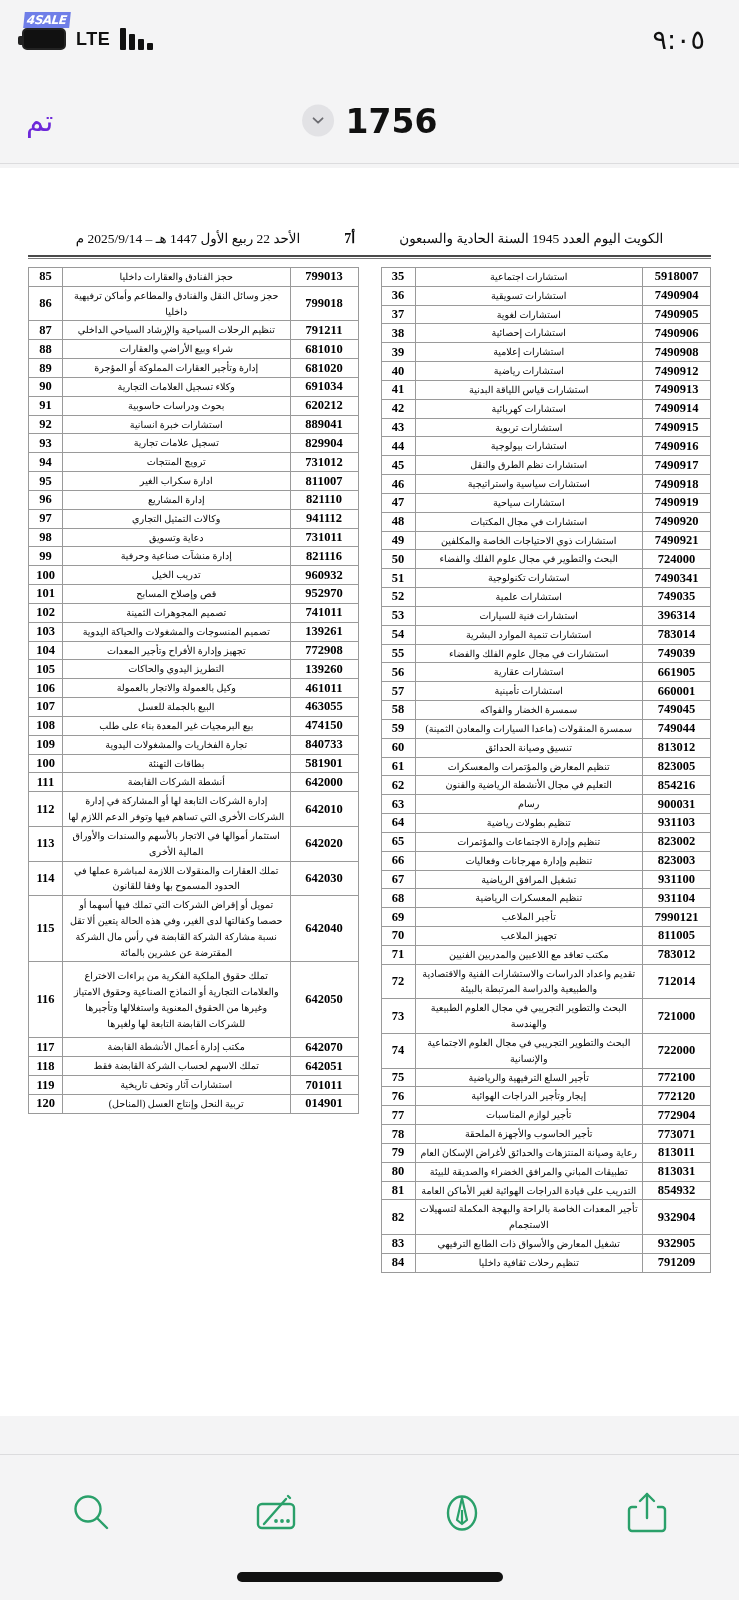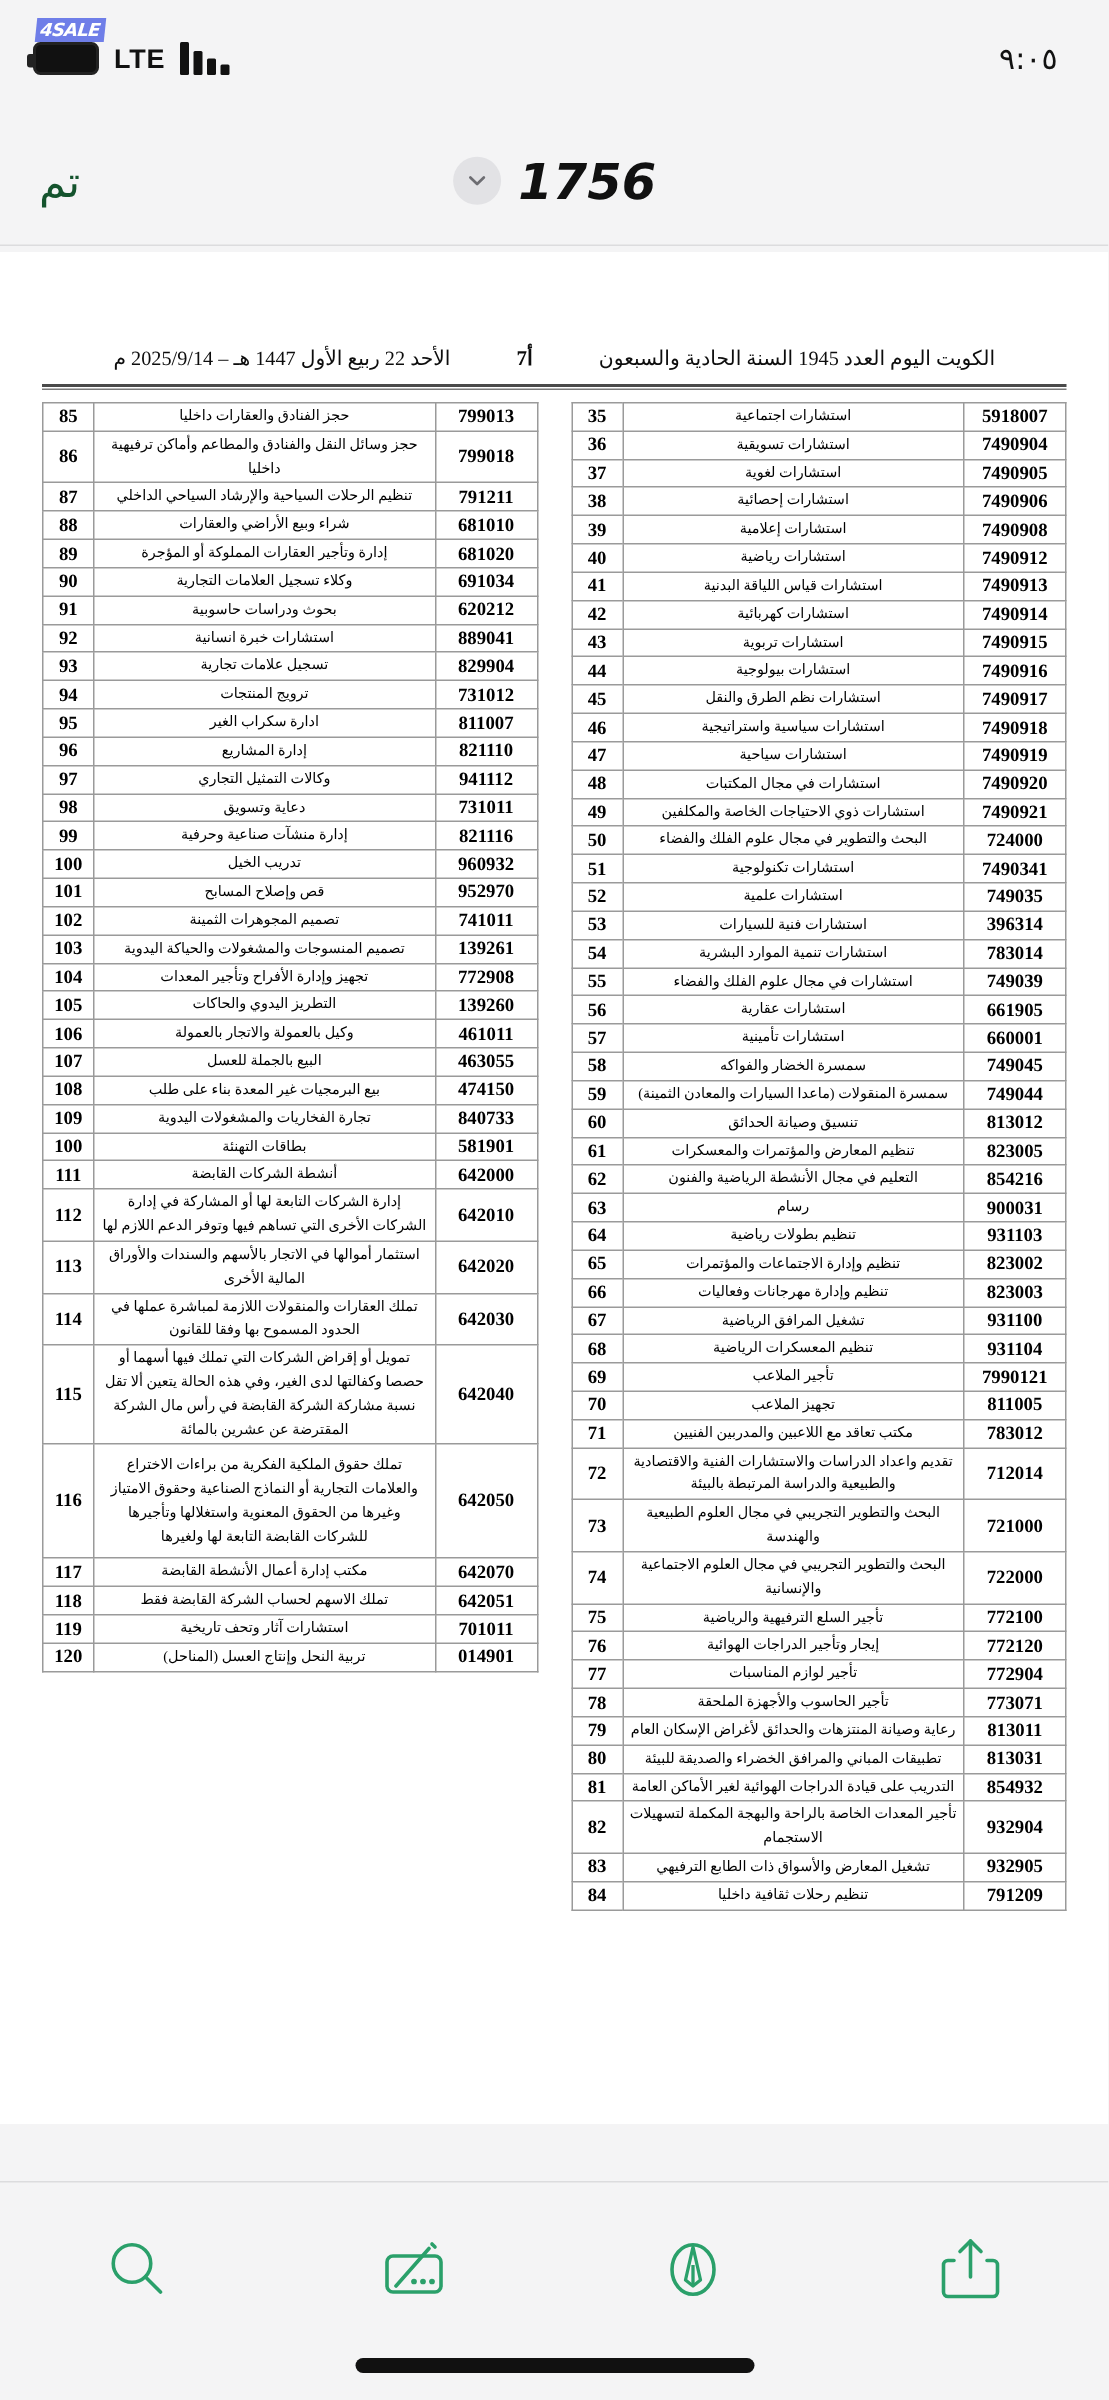--- a/index.html
+++ b/index.html
@@ -34,40 +34,39 @@
     content: ""; position: absolute; left: -6px; top: 6px;
     width: 4px; height: 9px; background: #222; border-radius: 2px 0 0 2px;
   }
   .lte { font-size: 18px; font-weight: 600; color: #111; letter-spacing: 0.5px; }
   .bars { display: flex; align-items: flex-end; gap: 3px; height: 22px; }
   .bars i { width: 6px; background: #111; border-radius: 1px; display: block; }
   .bars i:nth-child(1) { height: 22px; }
   .bars i:nth-child(2) { height: 16px; }
   .bars i:nth-child(3) { height: 11px; }
   .bars i:nth-child(4) { height: 7px; }
-  .clock { font-size: 20px; color: #111; font-family: "DejaVu Sans", sans-serif; }
+  .clock { font-size: 27px; color: #111; font-family: "DejaVu Sans", sans-serif; }
 
   
   .navbar {
     position: absolute; top: 78px; left: 0; width: 739px; height: 86px;
     background: #f4f4f5; border-bottom: 1px solid #dcdcde;
   }
   .nav-done {
     position: absolute; left: 26px; top: 50%; transform: translateY(-50%);
-    font-size: 29px; color: #14532d; font-family: "DejaVu Sans", sans-serif;
+    font-size: 29px; color: #6d28d9; font-family: "DejaVu Sans", sans-serif;
     cursor: pointer;
   }
   .nav-center {
     position: absolute; left: 50%; top: 50%; transform: translate(-50%, -50%);
     display: flex; align-items: center; gap: 12px;
   }
   .nav-title {
     font-size: 33px; font-weight: 600; color: #111;
     font-family: "DejaVu Sans", sans-serif;
-    font-style: italic;
   }
   .chev {
     width: 32px; height: 32px; border-radius: 50%; background: #e2e2e5;
     display: flex; align-items: center; justify-content: center; cursor: pointer;
   }
   .chev svg { display: block; }
 
   
   .page {
     position: absolute; top: 168px; left: 0; width: 739px; height: 1248px;

